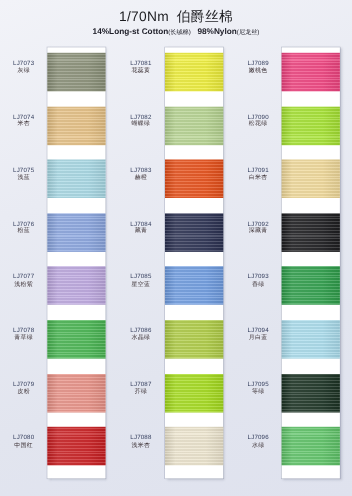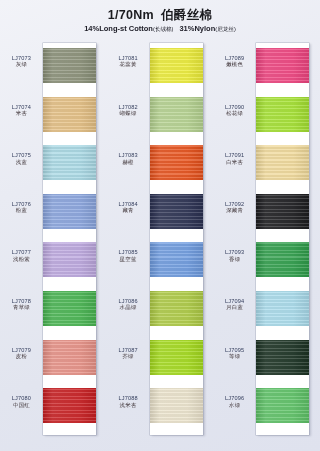--- a/index.html
+++ b/index.html
@@ -25,21 +25,21 @@
   
   .header {
     position: absolute;
     top: 8px;
     left: 0;
     width: 320px;
     text-align: center;
   }
   .title {
     font-size: 12.5px;
-    font-weight: bold;
+    font-weight: normal;
     color: #1b1b1f;
     letter-spacing: 0.3px;
     line-height: 14px;
     white-space: nowrap;
   }
   .title .tgap { display: inline-block; width: 7px; }
   .subtitle {
     margin-top: 2px;
     font-size: 7.5px;
     font-weight: bold;
@@ -148,21 +148,21 @@
 </head>
 <body>
 
 <div id="sheet">
 
   <div class="header">
     <div class="title">
       <span>1/70Nm</span><span class="tgap"></span><span>伯爵丝棉</span>
     </div>
     <div class="subtitle">
-      <span>14%Long-st Cotton</span><span class="small">(长绒棉)</span><span class="sgap"></span><span>31%Nylon</span><span class="small">(尼龙丝)</span>
+      <span>14%Long-st Cotton</span><span class="small">(长绒棉)</span><span class="sgap"></span><span>98%Nylon</span><span class="small">(尼龙丝)</span>
     </div>
   </div>
 
   <div class="columns" id="columns-root">
       <div class="column">
         <div class="labels">
           <div class="label" style="top: 15px;">
             <div class="code">LJ7073</div>
             <div class="cname">灰绿</div>
           </div>

